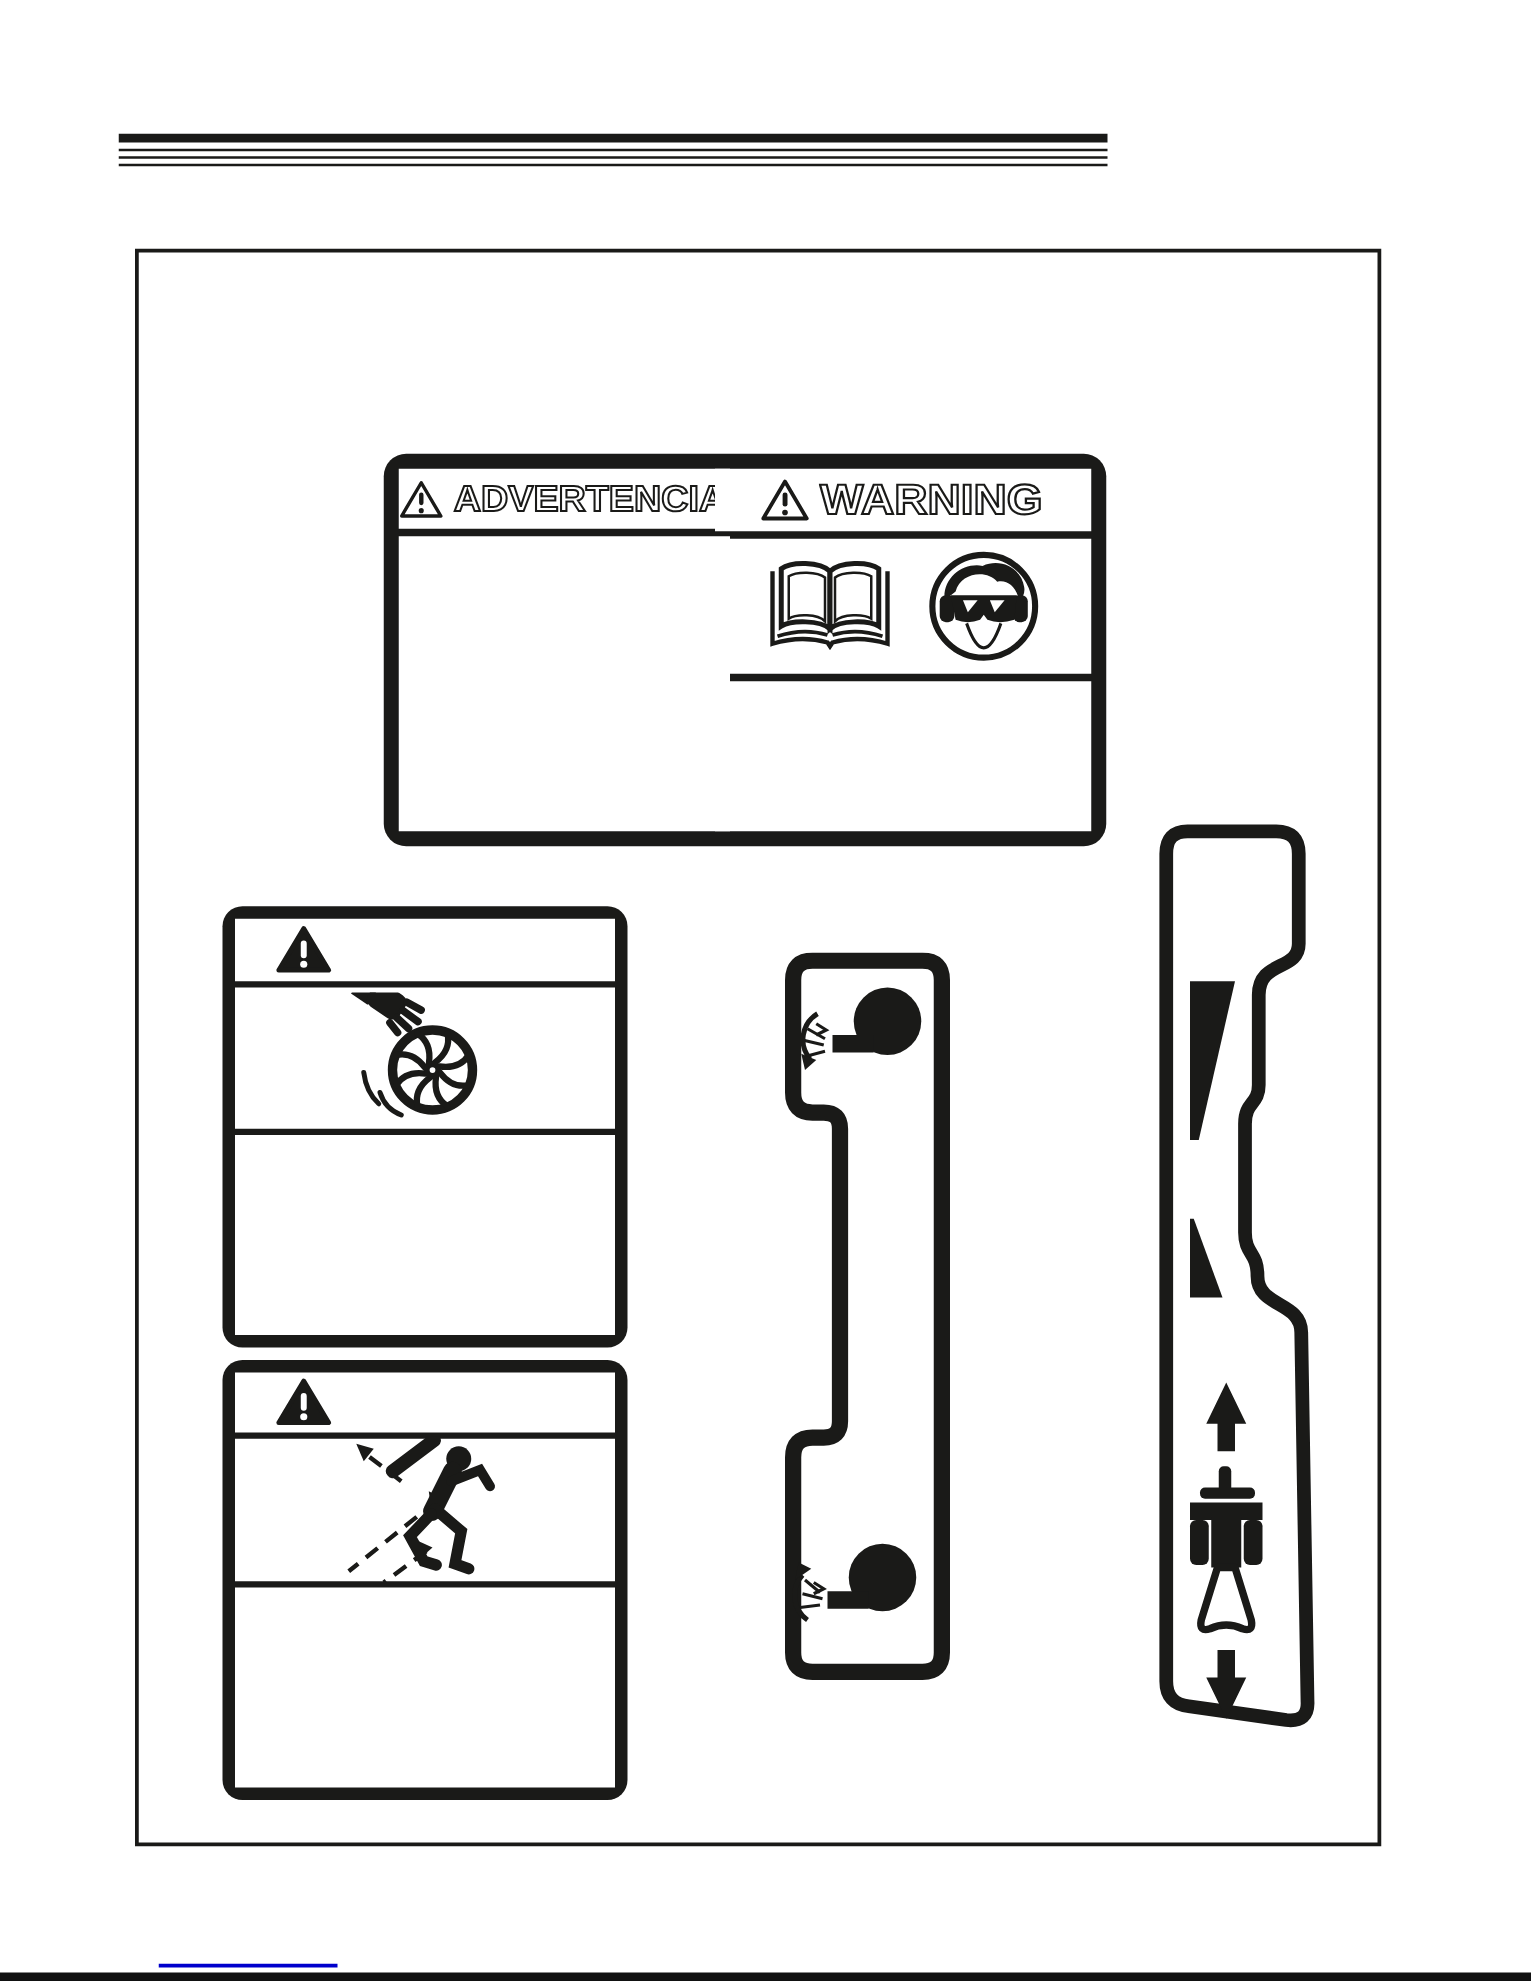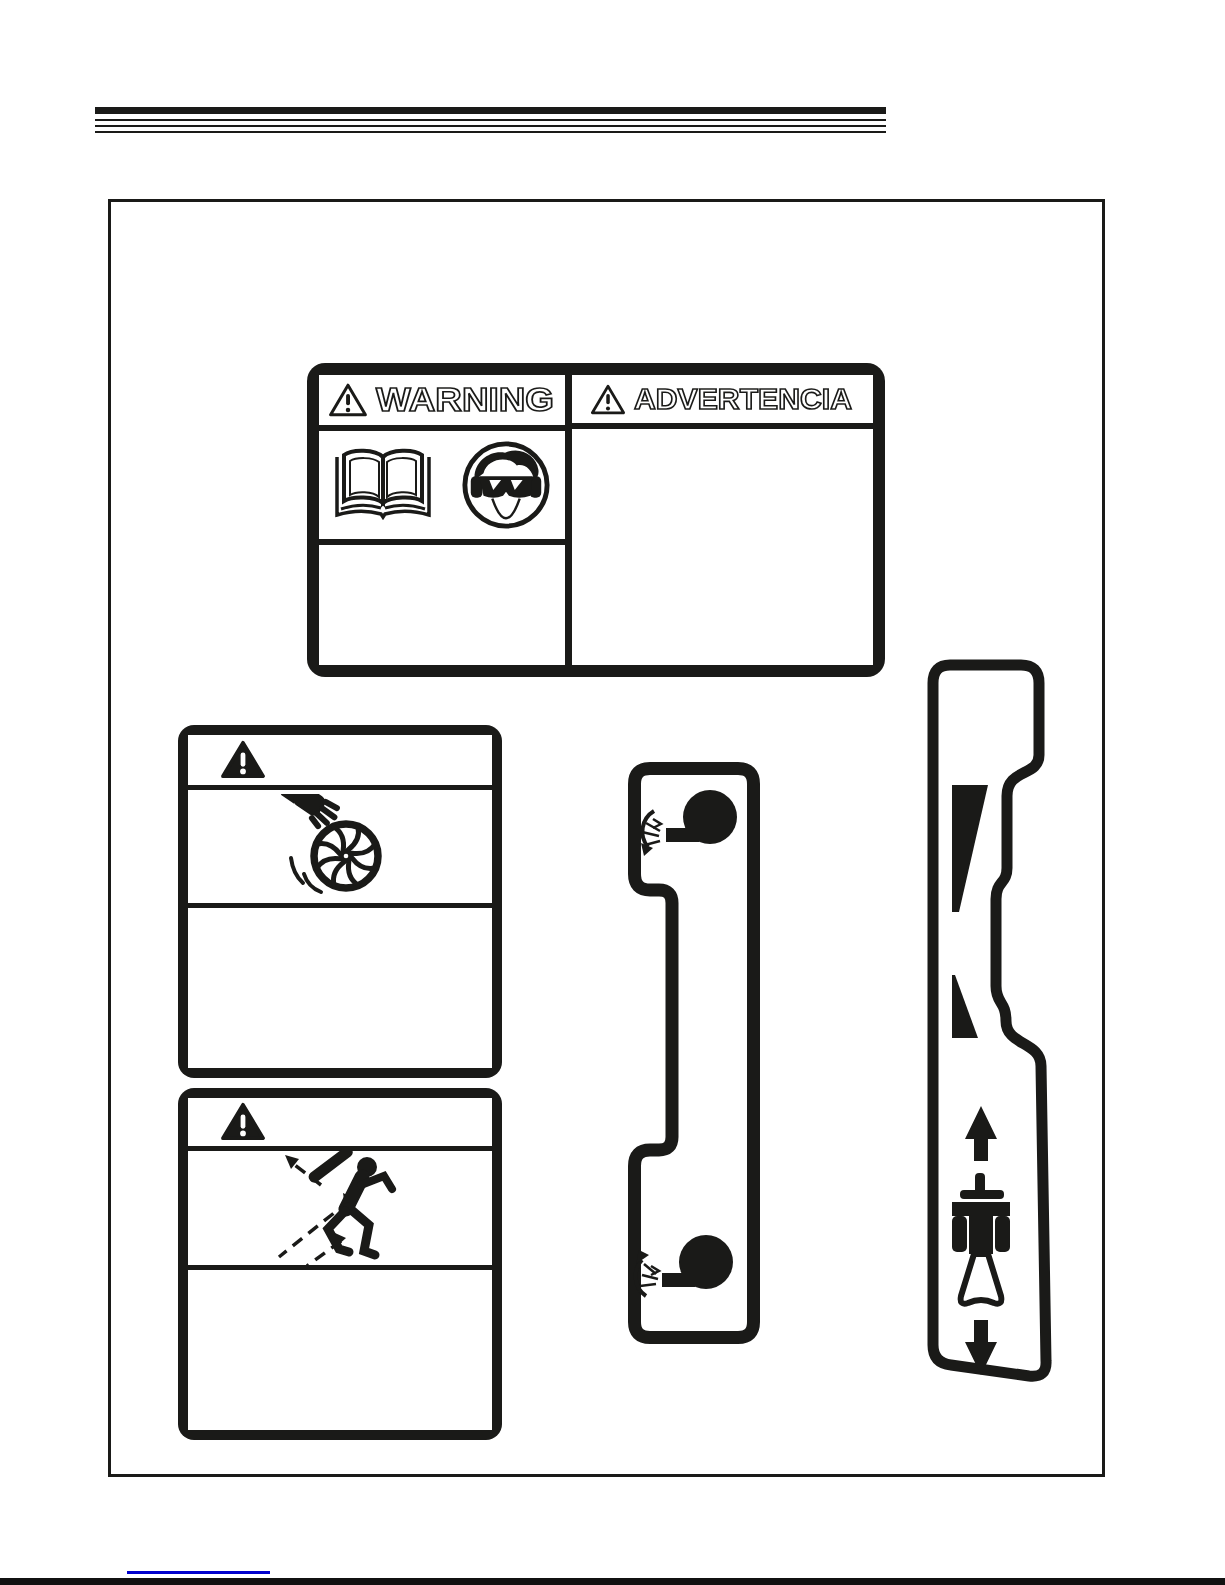--- a/index.html
+++ b/index.html
@@ -38,20 +38,33 @@
 
   <div class="rule" style="left:95px;top:107px;width:791px;height:7px;"></div>
   <div class="rule" style="left:95px;top:119px;width:791px;height:2px;"></div>
   <div class="rule" style="left:95px;top:125px;width:791px;height:2px;"></div>
   <div class="rule" style="left:95px;top:131px;width:791px;height:2px;"></div>
 
   <div id="frame"></div>
 
   <div id="bilingual">
     <div class="cols">
+      <div class="panel es">
+        <div class="cell hdr">
+          <svg width="36" height="33" viewBox="0 0 46 40">
+            <path d="M23 3 L43 37 L3 37 Z" fill="#fff" stroke="#1a1a18" stroke-width="3.5" stroke-linejoin="round"></path>
+            <rect x="20.8" y="13" width="4.5" height="13" rx="2.2" fill="#1a1a18"></rect>
+            <circle cx="23" cy="31.5" r="2.6" fill="#1a1a18"></circle>
+          </svg>
+          <svg width="222" height="34" viewBox="0 0 222 34">
+            <text x="1" y="27" font-size="29" textLength="218" lengthAdjust="spacingAndGlyphs" fill="#ffffff" stroke="#1a1a18" stroke-width="1.6">ADVERTENCIA</text>
+          </svg>
+        </div>
+        <div class="cell"></div>
+      </div>
       <div class="panel en">
         <div class="cell hdr">
           <svg width="40" height="36" viewBox="0 0 46 40">
             <path d="M23 3 L43 37 L3 37 Z" fill="#fff" stroke="#1a1a18" stroke-width="3.5" stroke-linejoin="round"></path>
             <rect x="20.8" y="13" width="4.5" height="13" rx="2.2" fill="#1a1a18"></rect>
             <circle cx="23" cy="31.5" r="2.6" fill="#1a1a18"></circle>
           </svg>
           <svg width="182" height="38" viewBox="0 0 182 38">
             <text x="1" y="30" font-size="34" textLength="178" lengthAdjust="spacingAndGlyphs" fill="#ffffff" stroke="#1a1a18" stroke-width="1.7">WARNING</text>
           </svg>
@@ -69,33 +82,20 @@
           </svg>
           <svg width="92" height="92" viewBox="0 0 94 94">
             <circle cx="47" cy="47" r="42" fill="#fff" stroke="#1a1a18" stroke-width="5"></circle>
             <path d="M15 42 C13 24 30 11 46 14 C62 7 78 17 80 31 C81 36 79 40 76 43 C74 31 66 25 58 27 C50 17 28 19 24 35 Z" fill="#1a1a18"></path>
             <rect x="11" y="38" width="12" height="22" rx="5" fill="#1a1a18"></rect>
             <rect x="71" y="38" width="12" height="22" rx="5" fill="#1a1a18"></rect>
             <path d="M20 38 H74 L72 58 Q60 62 50 58 L47 54 L44 58 Q34 62 24 58 Z" fill="#1a1a18"></path>
             <polygon points="30,42 42,42 34,52" fill="#fff"></polygon>
             <polygon points="52,42 64,42 56,52" fill="#fff"></polygon>
             <path d="M33 61 Q40 81 47 81 Q54 81 61 61" stroke="#1a1a18" stroke-width="2.5" fill="none"></path>
-          </svg>
-        </div>
-        <div class="cell"></div>
-      </div>
-      <div class="panel es">
-        <div class="cell hdr">
-          <svg width="36" height="33" viewBox="0 0 46 40">
-            <path d="M23 3 L43 37 L3 37 Z" fill="#fff" stroke="#1a1a18" stroke-width="3.5" stroke-linejoin="round"></path>
-            <rect x="20.8" y="13" width="4.5" height="13" rx="2.2" fill="#1a1a18"></rect>
-            <circle cx="23" cy="31.5" r="2.6" fill="#1a1a18"></circle>
-          </svg>
-          <svg width="222" height="34" viewBox="0 0 222 34">
-            <text x="1" y="27" font-size="29" textLength="218" lengthAdjust="spacingAndGlyphs" fill="#ffffff" stroke="#1a1a18" stroke-width="1.6">ADVERTENCIA</text>
           </svg>
         </div>
         <div class="cell"></div>
       </div>
     </div>
   </div>
 
   <div id="ldecal1" class="ldecal">
     <div class="rows">
       <div class="lrow head">

